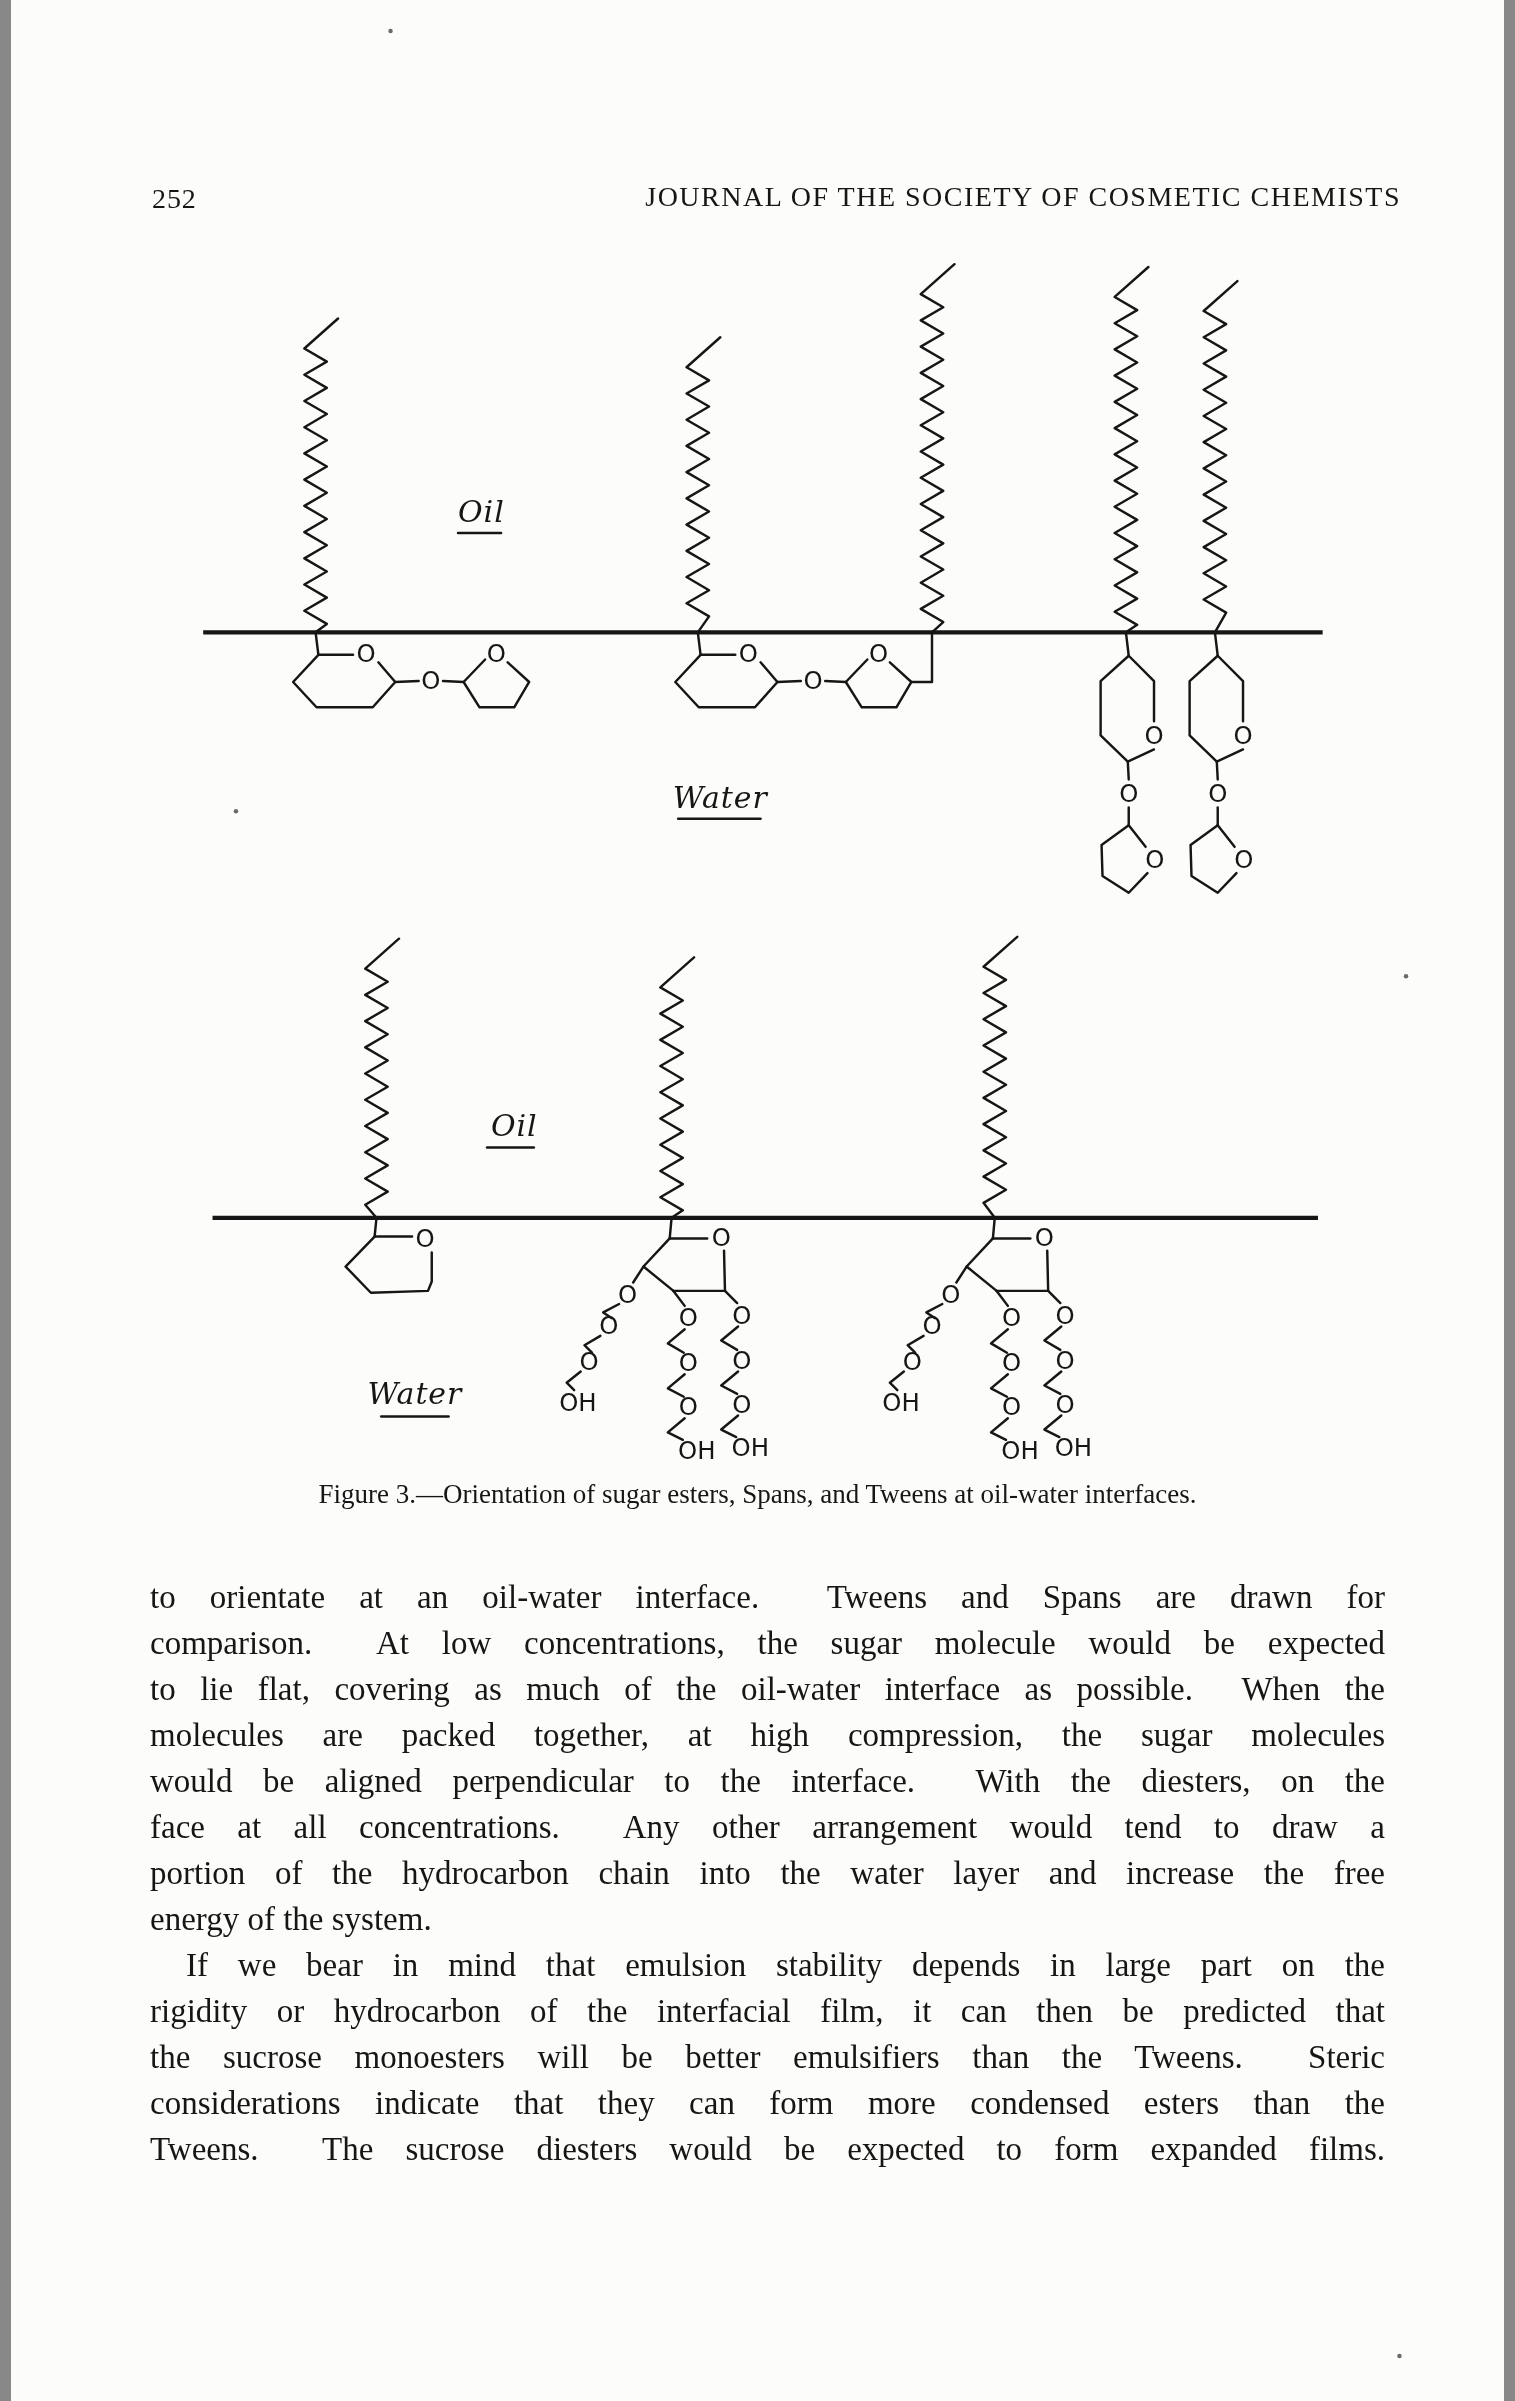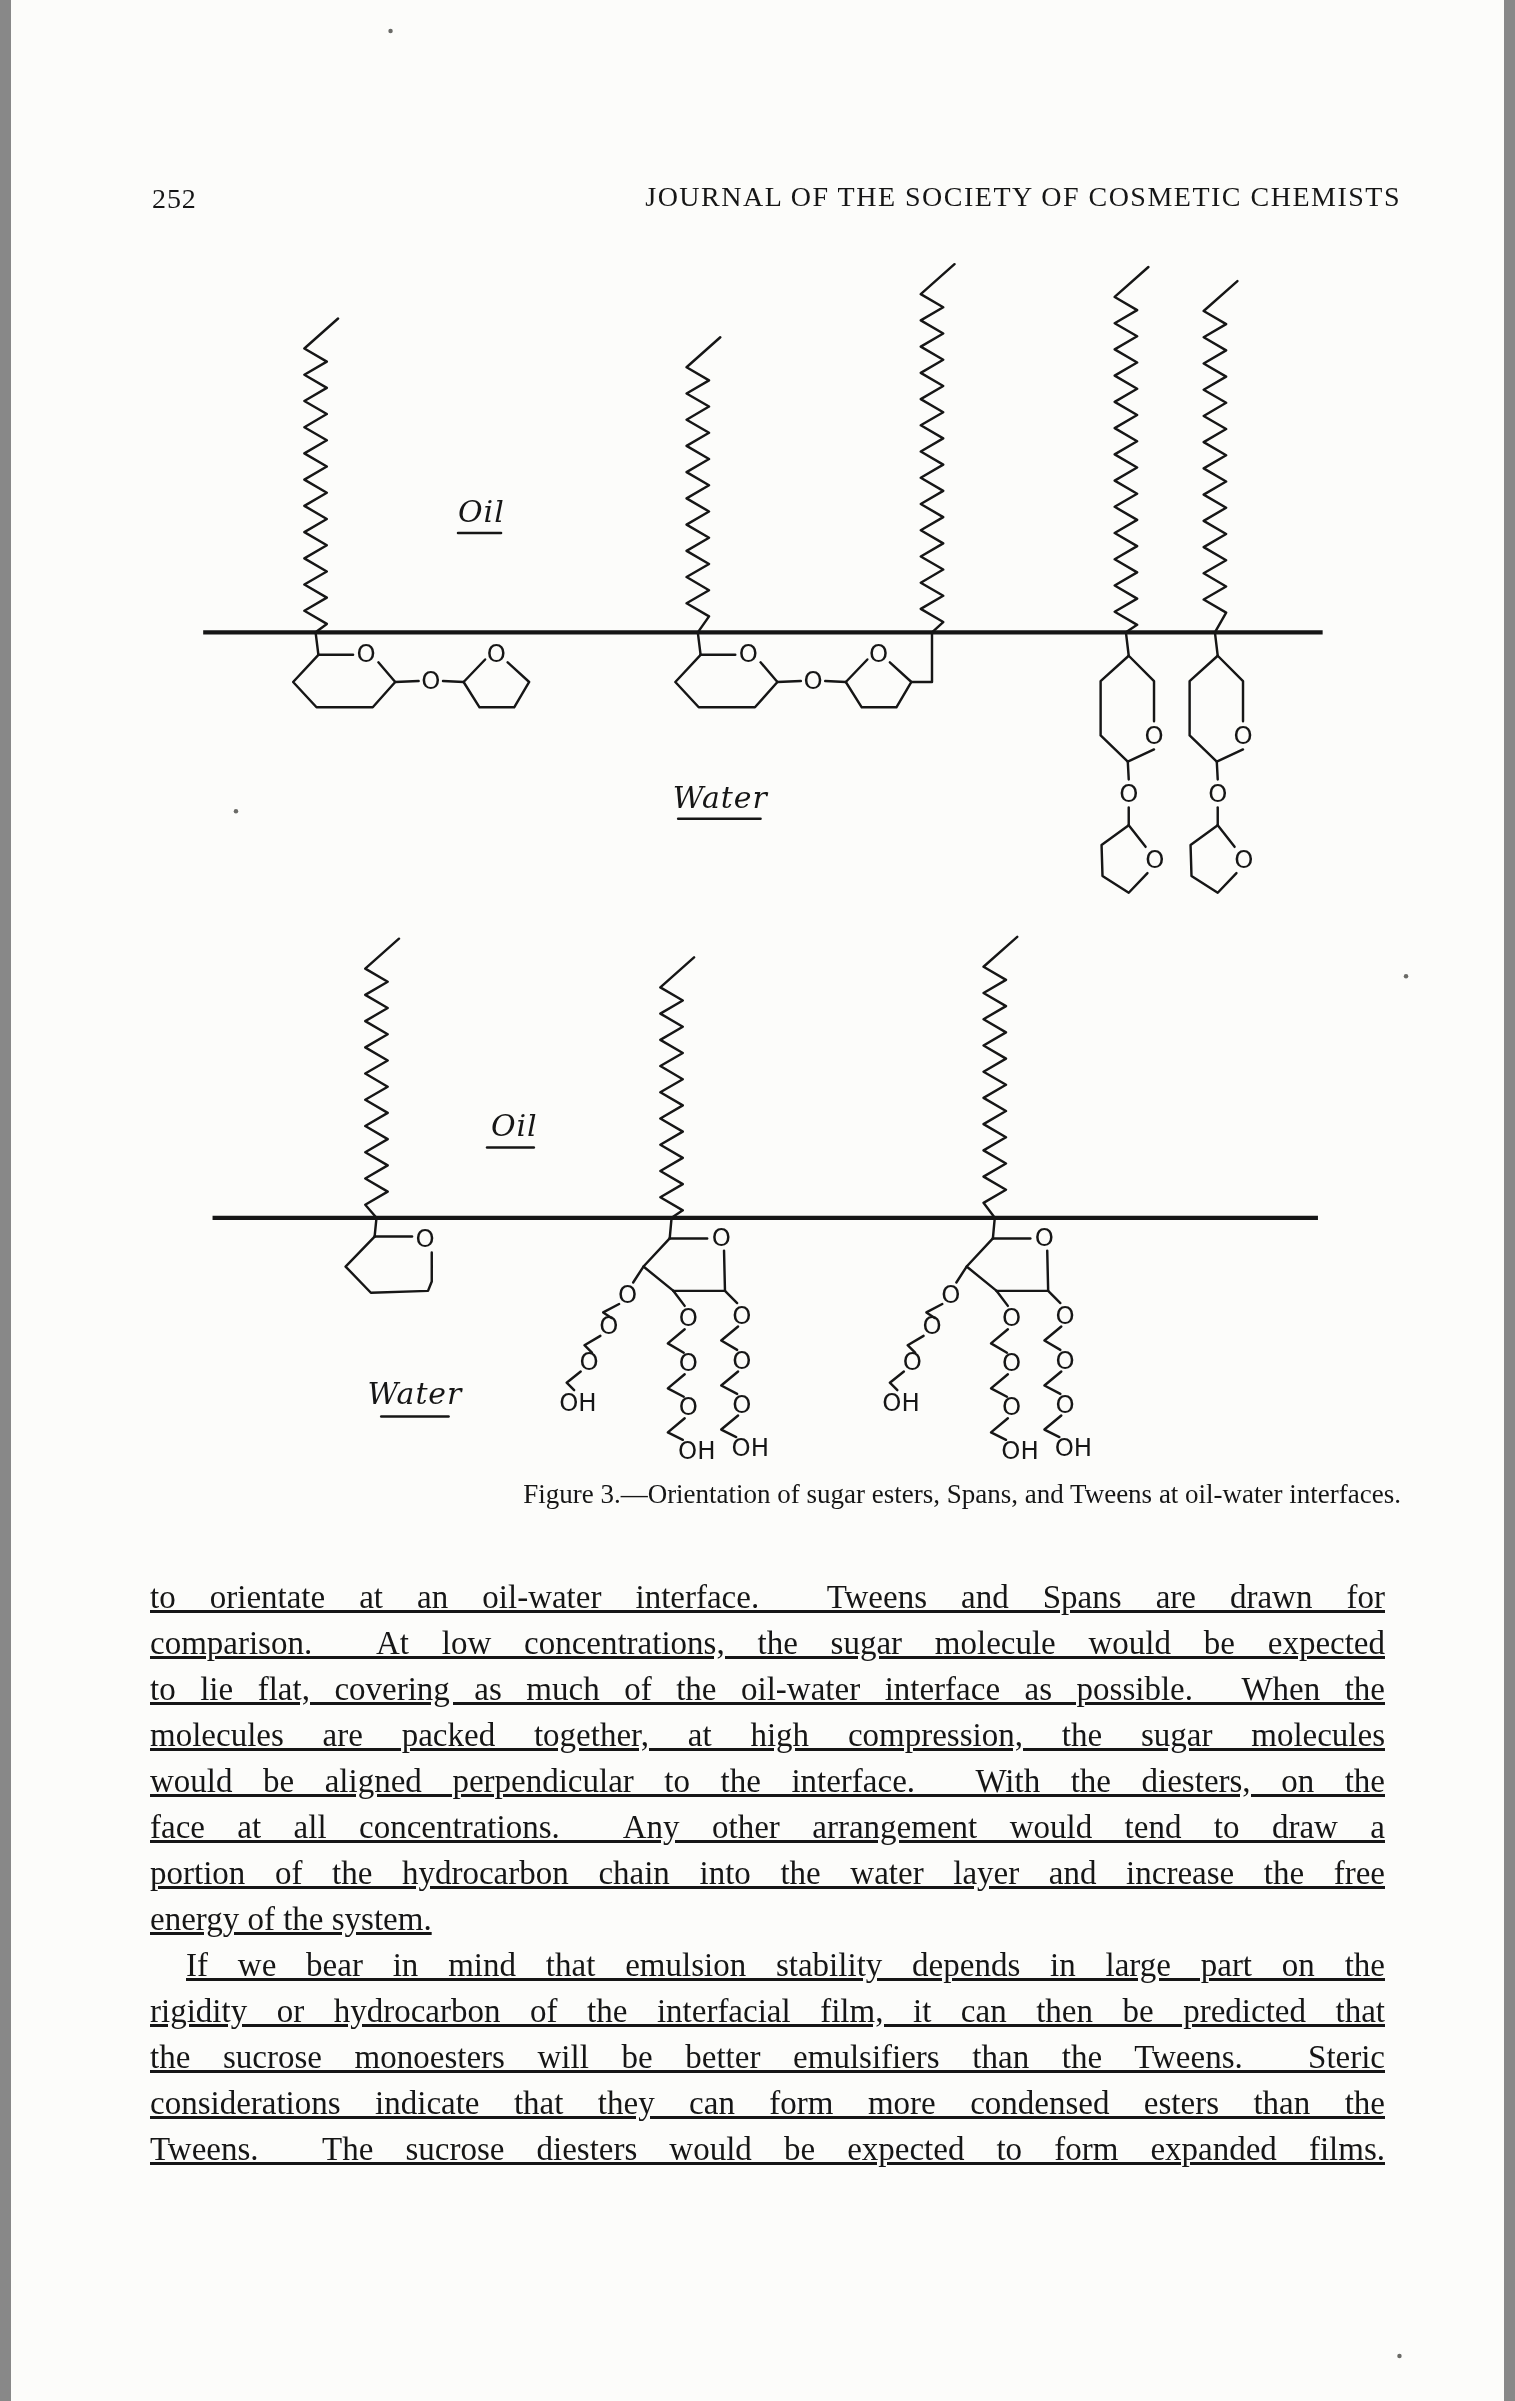--- a/index.html
+++ b/index.html
@@ -10,25 +10,25 @@
   .jtitle{position:absolute;left:103px;right:103px;top:183px;text-align:right;
           font:400 28px/1 "Liberation Serif",serif;letter-spacing:1.5px;}
   svg.fig{position:absolute;left:0;top:0;width:1516px;height:2401px;}
   path.bond{fill:none;stroke:var(--ink,#161616);stroke-width:2.6;
             stroke-linejoin:round;stroke-linecap:round;}
   path.iface{fill:none;stroke:var(--ink,#161616);stroke-width:4.6;stroke-linecap:butt;}
   text.atom{font:26px "DejaVu Sans",sans-serif;text-anchor:middle;fill:var(--ink,#161616);}
   text.phase{font:italic 32px "DejaVu Serif",serif;text-anchor:middle;
              letter-spacing:1px;fill:var(--ink,#161616);}
   circle.speck{fill:#6a6a66;}
-  .caption{position:absolute;top:1478px;left:103px;right:103px;text-align:right;
+  .caption{position:absolute;top:1478px;left:103px;right:103px;text-align:center;
            font:27px/1.2 "Liberation Serif",serif;}
   .bodytext{position:absolute;left:139px;top:1574px;width:1235px;
             font:33px/46px "Liberation Serif",serif;}
-  .bl{text-align:justify;text-align-last:justify;white-space:pre-wrap;text-decoration:underline;}
+  .bl{text-align:justify;text-align-last:justify;white-space:pre-wrap;}
   .bl.endp{text-align-last:left;}
   .bl.ind{text-indent:36px;}
 </style>
 </head>
 <body>
 
 <div class="page" style="--bg: #fcfcfa; --ink: #161616;">
   <div class="pagenum">252</div>
   <div class="jtitle">JOURNAL OF THE SOCIETY OF COSMETIC CHEMISTS</div>
 

